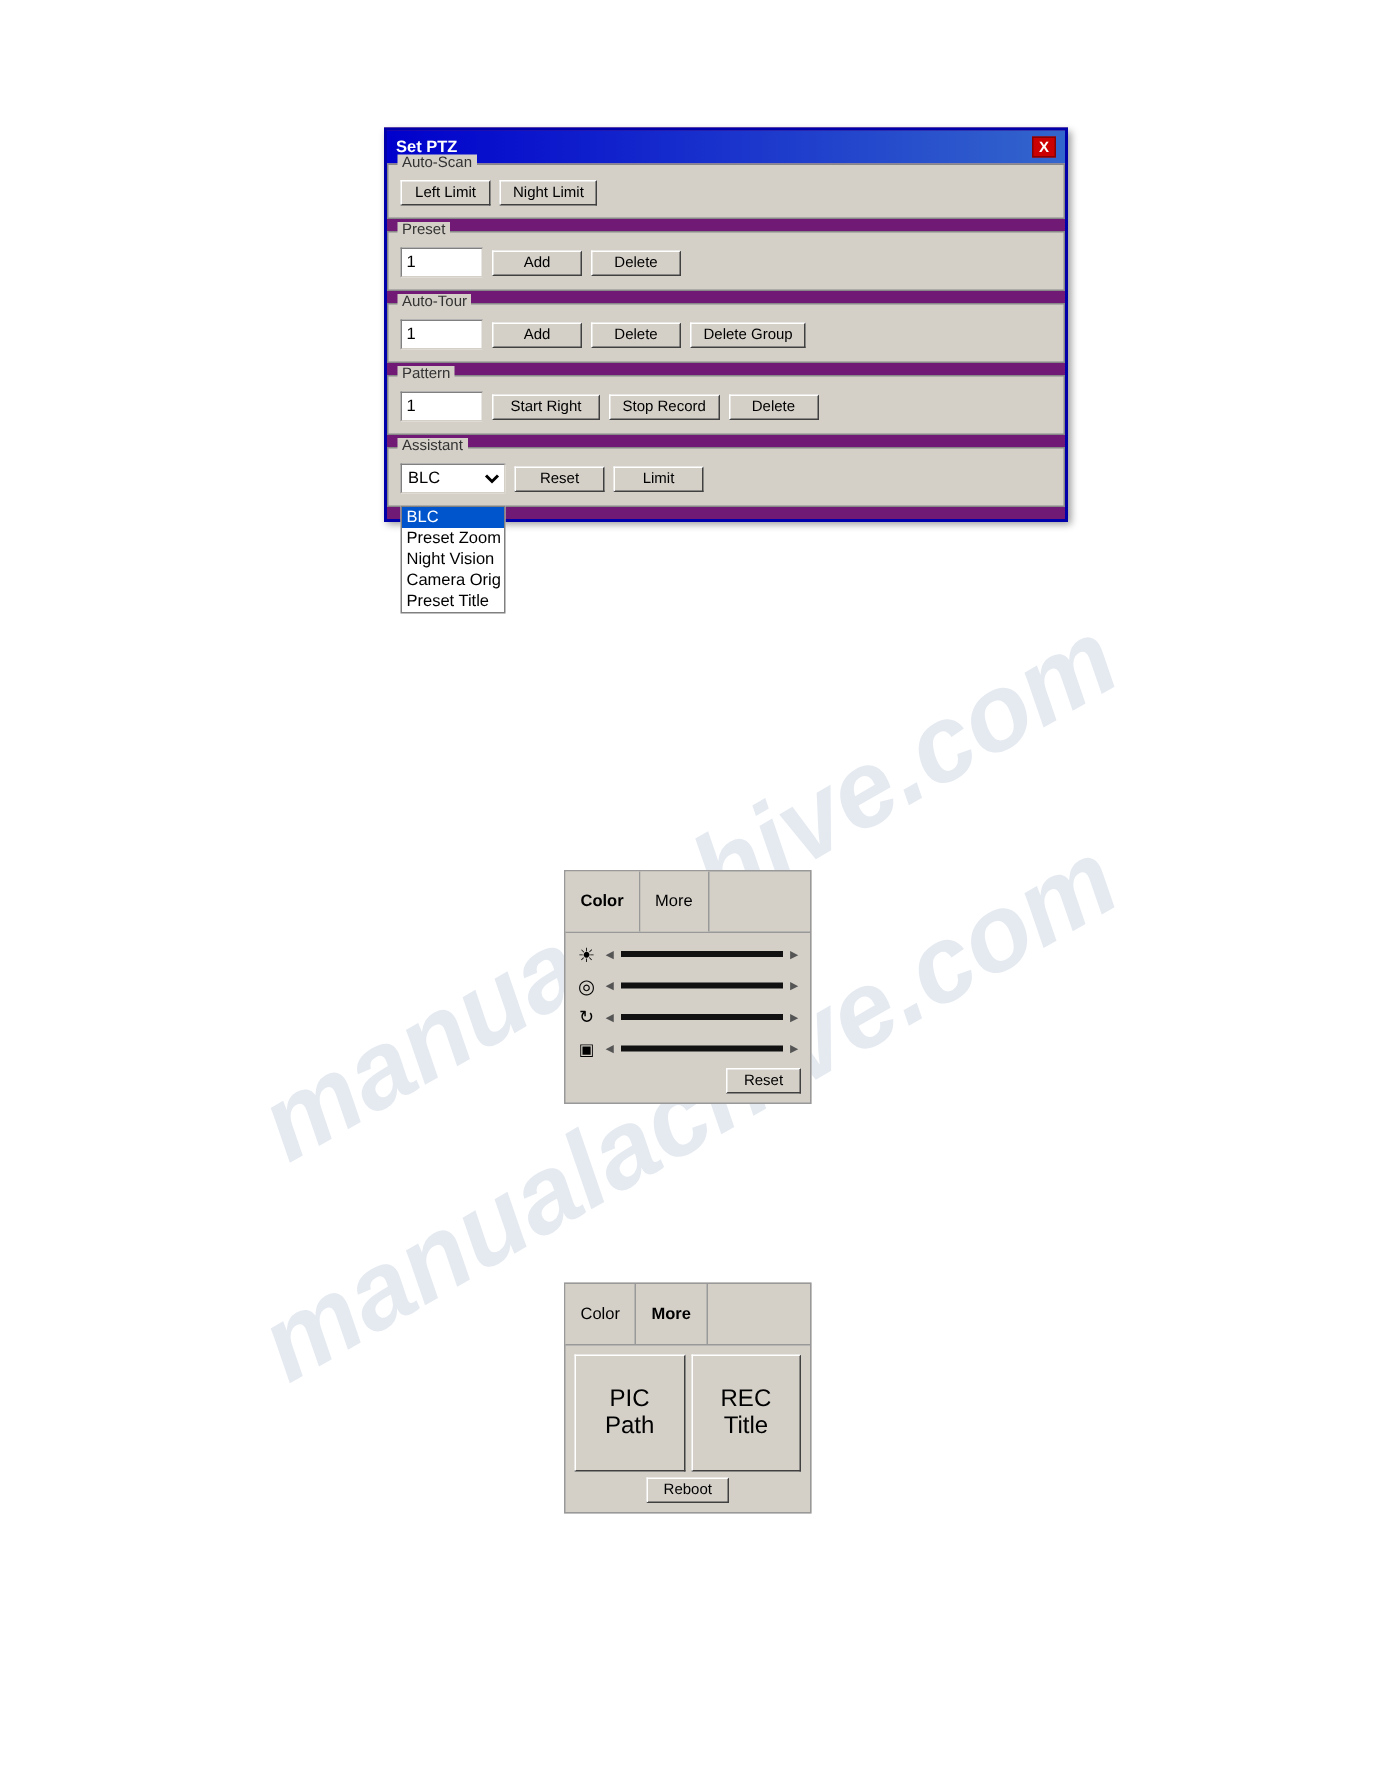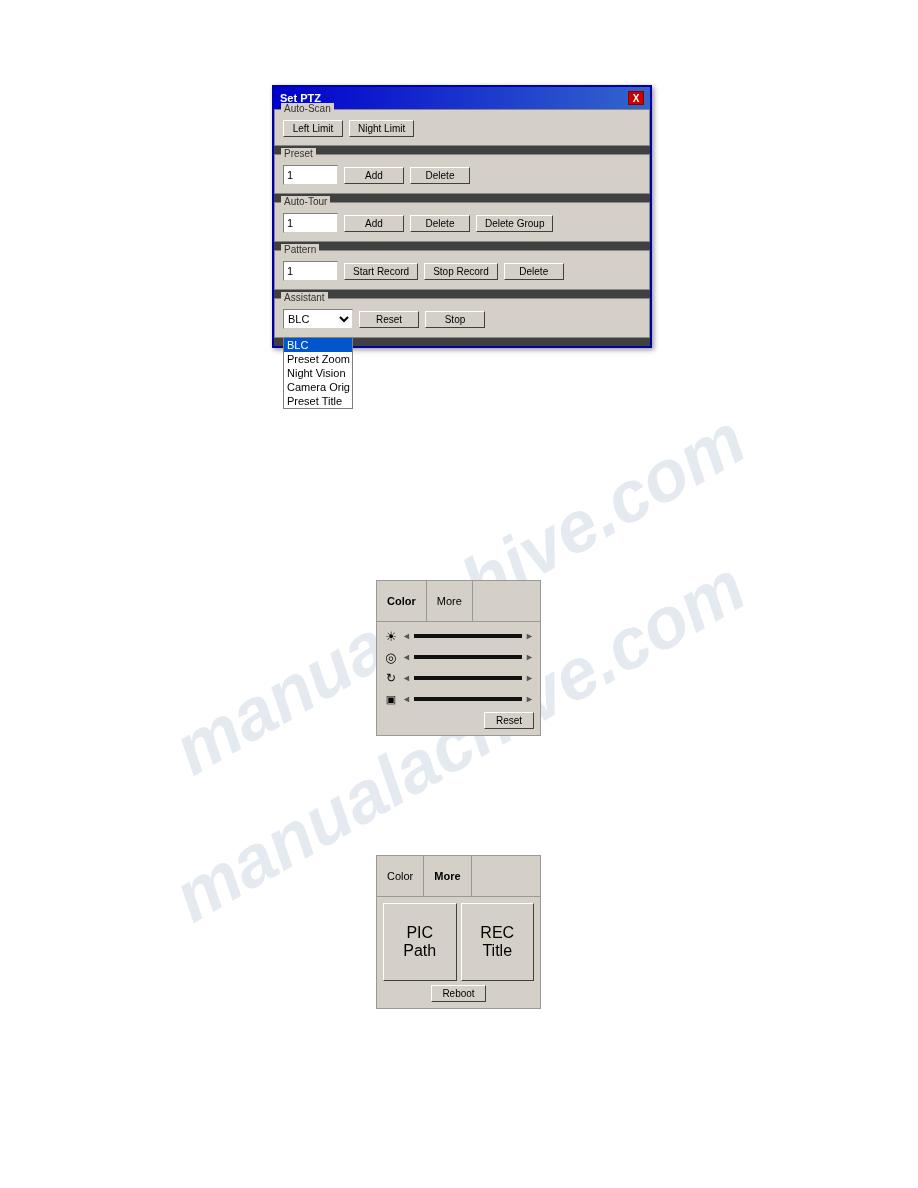--- a/index.html
+++ b/index.html
@@ -30,23 +30,23 @@
       white-space: nowrap;
       font-style: italic;
       font-weight: bold;
       user-select: none;
     }
 
     
     .dialog {
       position: absolute;
       top: 85px;
-      left: 272px;
-      width: 380px;
-      background: #404040;
+      left: 256px;
+      width: 456px;
+      background: #701a75;
       border: 2px solid #0000aa;
       box-shadow: 2px 2px 5px rgba(0,0,0,0.4);
       z-index: 10;
     }
     .dialog-titlebar {
       background: linear-gradient(to right, #0000cc, #3366cc);
       color: white;
       padding: 3px 6px;
       display: flex;
       align-items: center;
@@ -315,38 +315,38 @@
         <button class="win-btn">Add</button>
         <button class="win-btn">Delete</button>
         <button class="win-btn" style="min-width:75px;text-align:right;">Delete Group</button>
       </div>
     </div>
 
     <div class="group-box">
       <span class="group-label">Pattern</span>
       <div class="group-content">
         <input class="win-input" type="text" value="1" style="">
-        <button class="win-btn" style="min-width:72px;">Start Record</button>
+        <button class="win-btn" style="min-width:72px;">Start Right</button>
         <button class="win-btn" style="min-width:72px;">Stop Record</button>
         <button class="win-btn">Delete</button>
       </div>
     </div>
 
     <div class="group-box assistant-group">
       <span class="group-label">Assistant</span>
       <div class="group-content" style="position:relative;">
         <select class="win-select">
           <option>BLC</option>
           <option>Digital Zoom</option>
           <option>Night Vision</option>
           <option>Camera Orig</option>
           <option>Preset Title</option>
         </select>
         <button class="win-btn">Reset</button>
-        <button class="win-btn">Stop</button>
+        <button class="win-btn">Limit</button>
       </div>
 
       <div class="dropdown-open">
         <div class="dropdown-item selected">BLC</div>
         <div class="dropdown-item">Preset Zoom</div>
         <div class="dropdown-item">Night Vision</div>
         <div class="dropdown-item">Camera Orig</div>
         <div class="dropdown-item">Preset Title</div>
       </div>
     </div>

